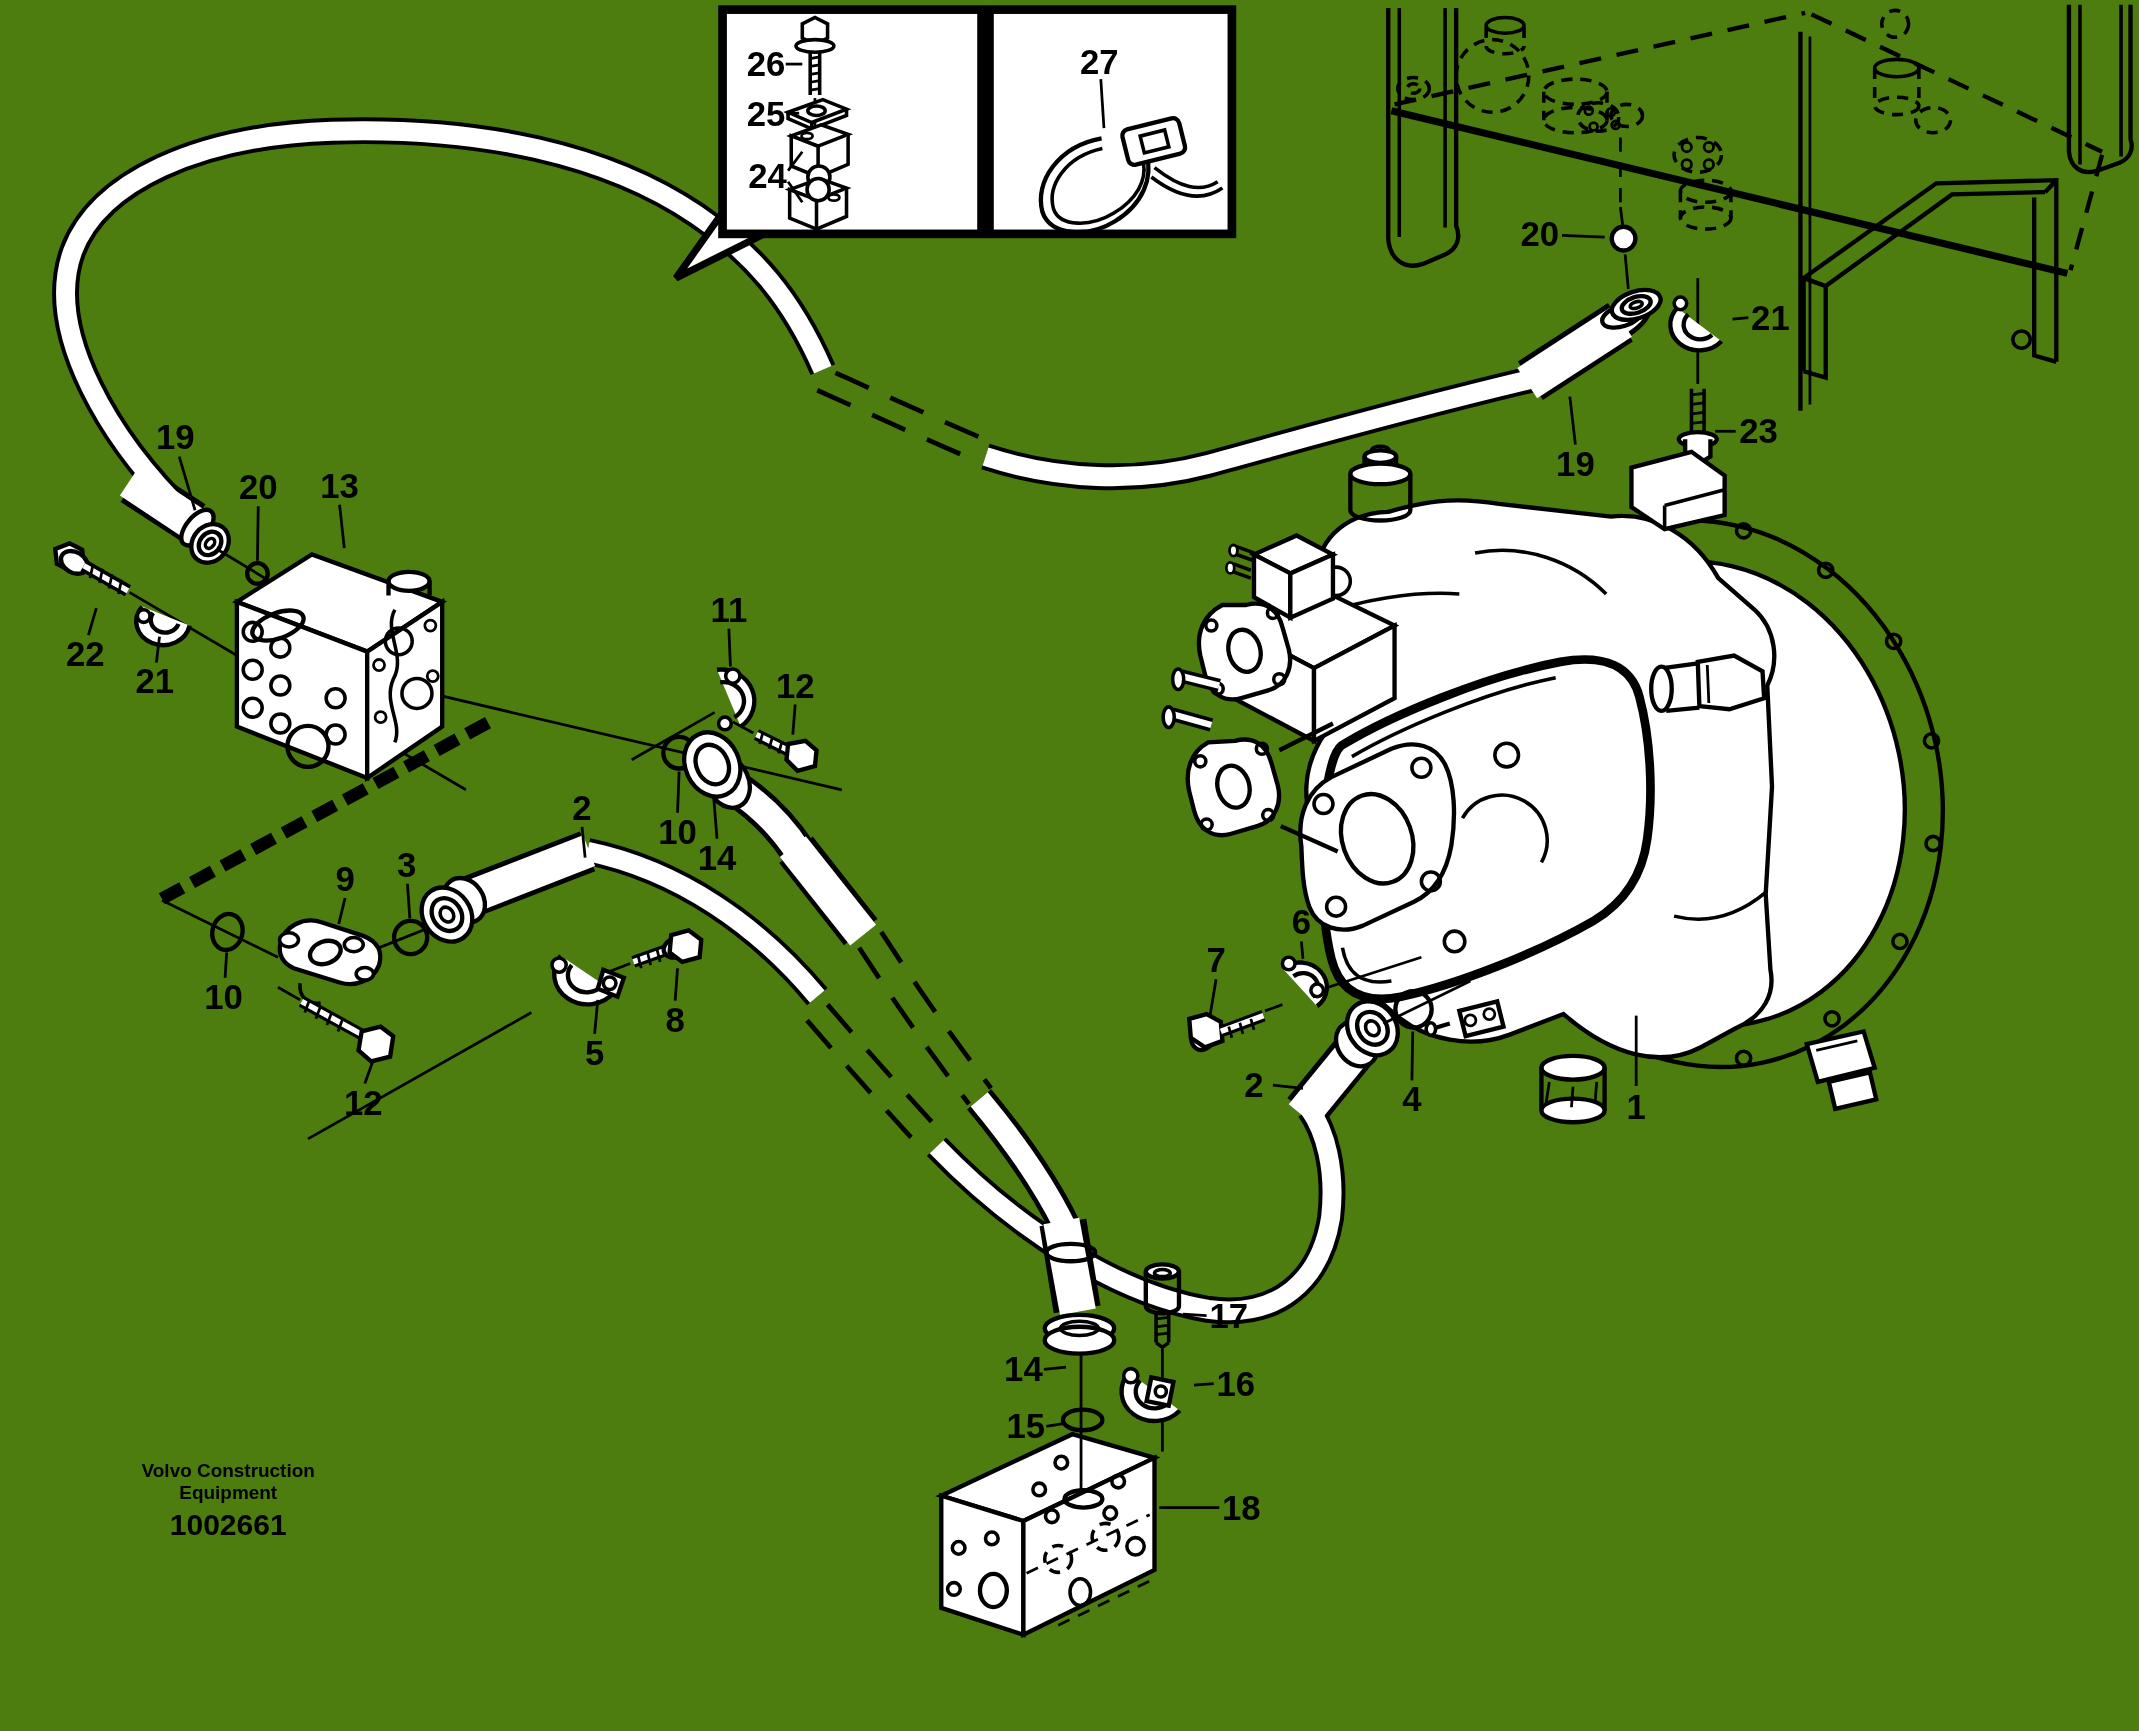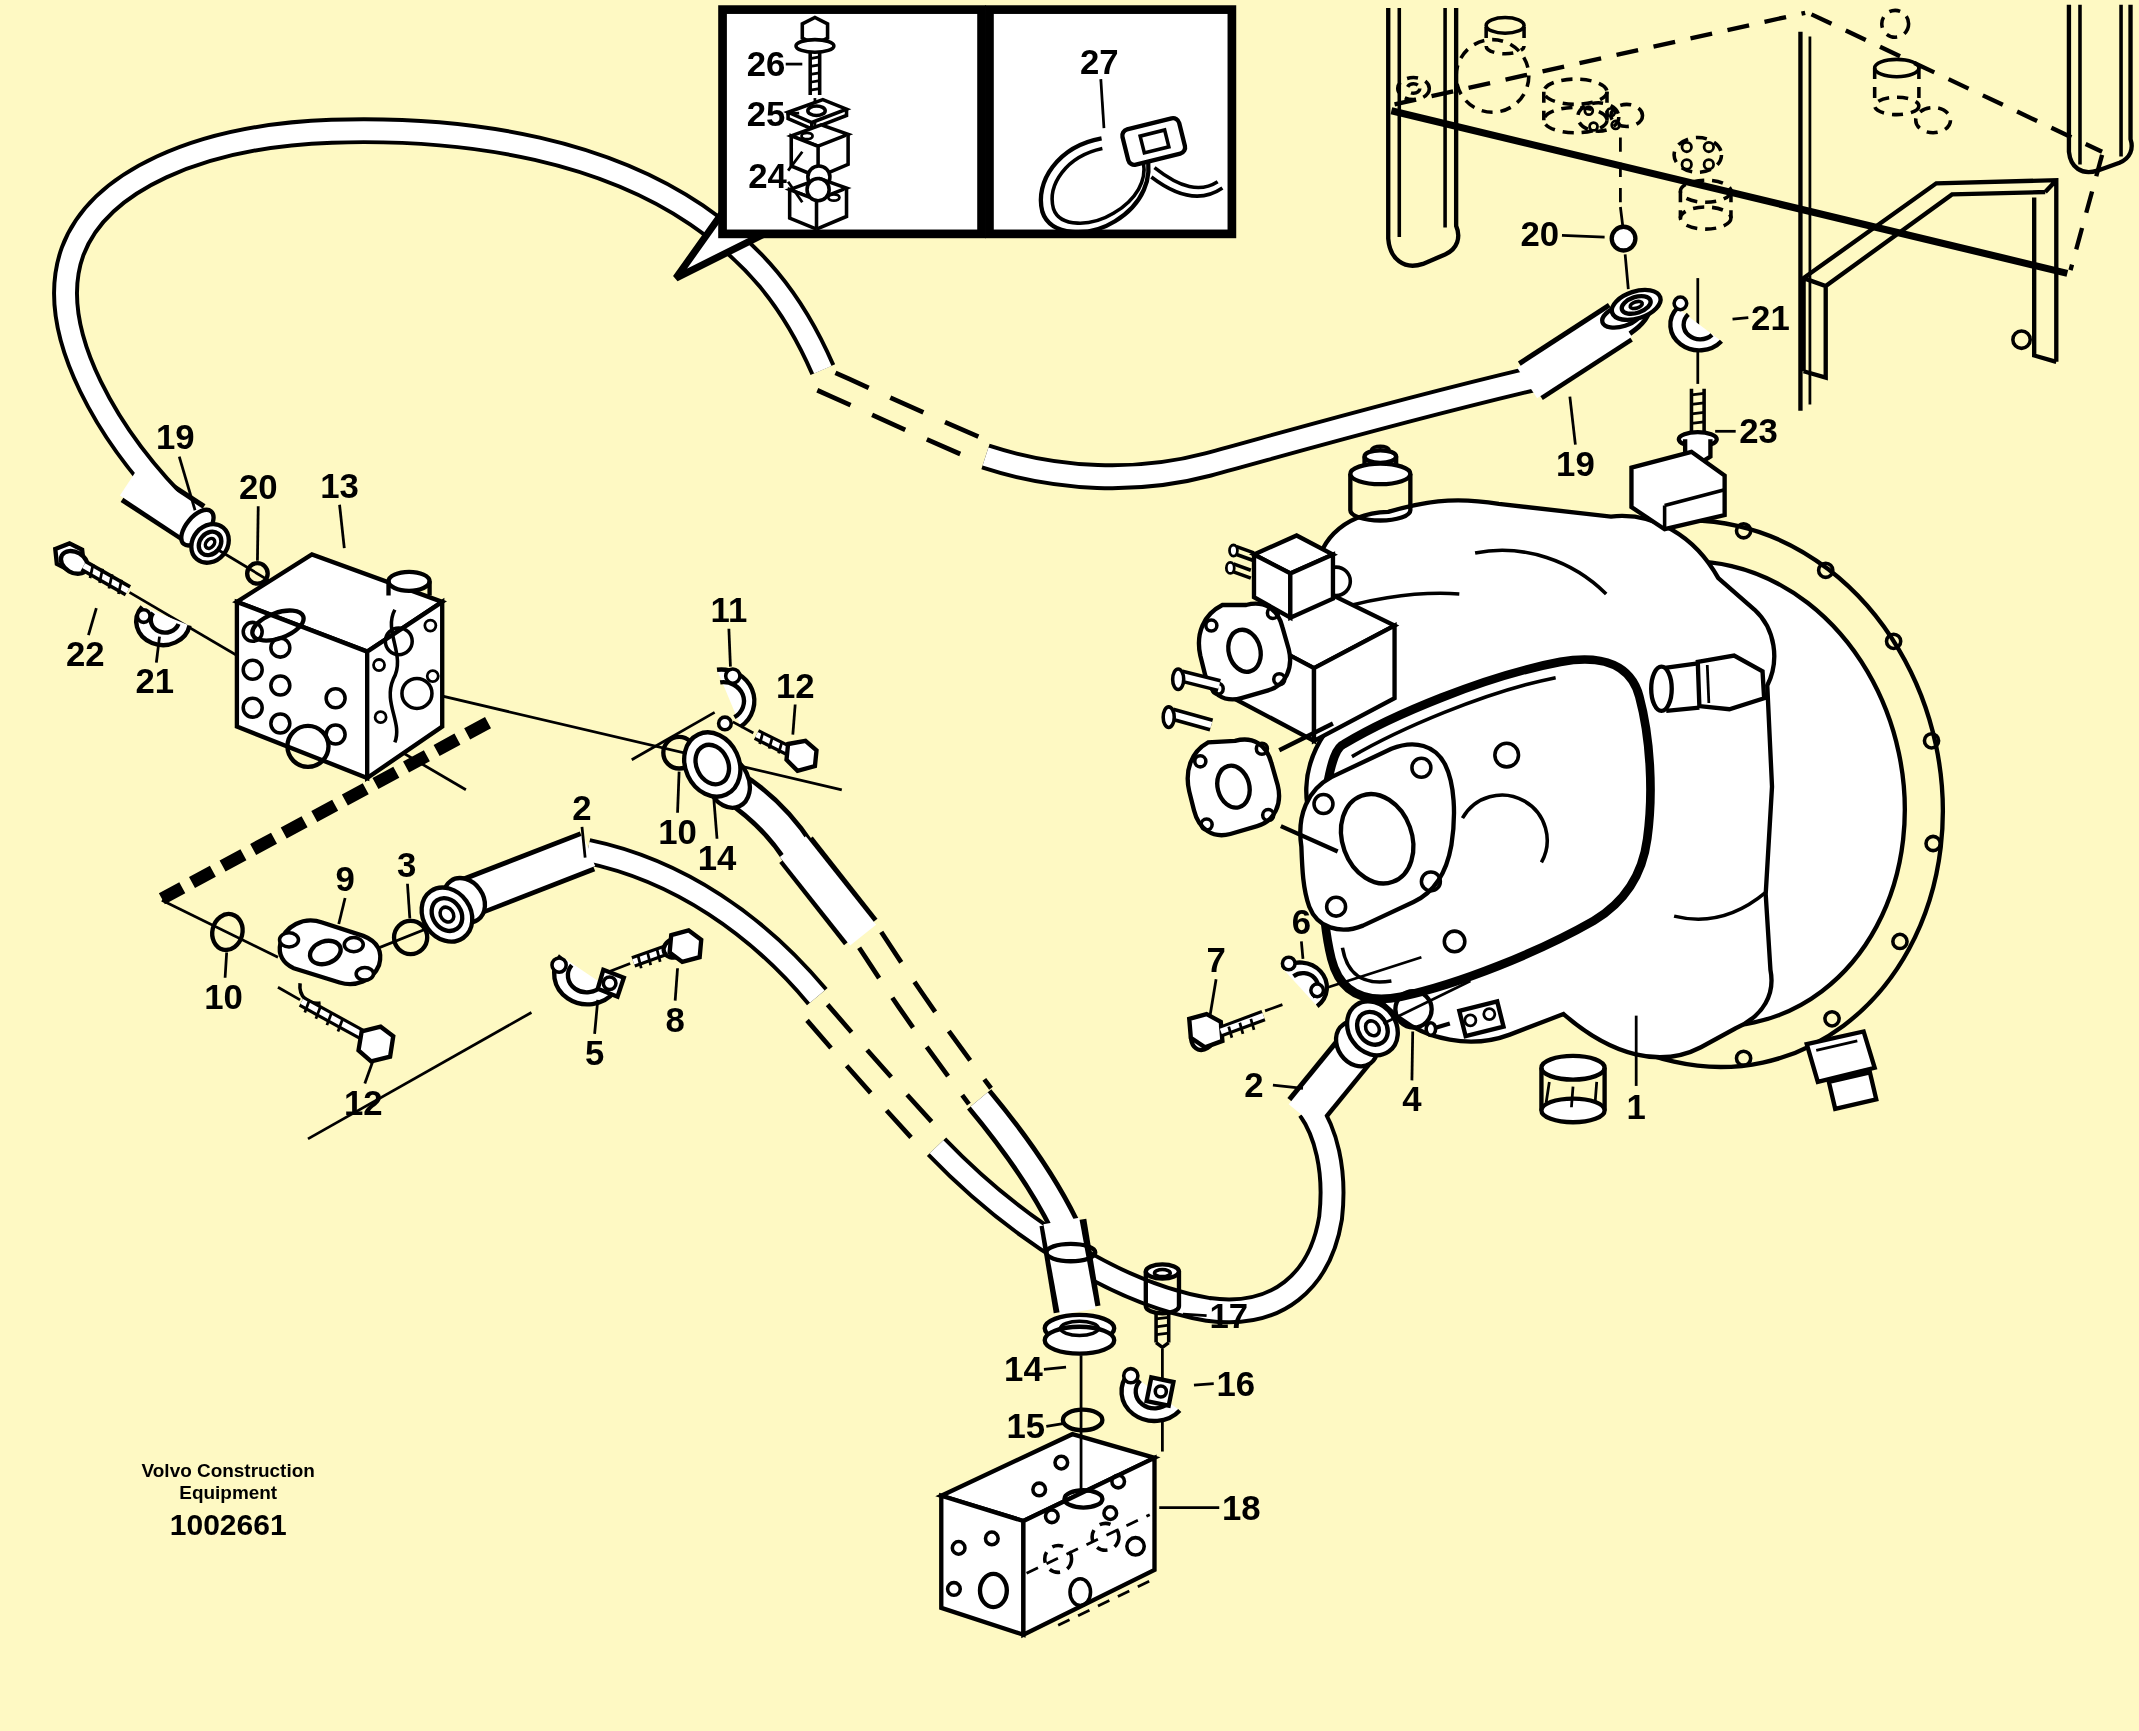--- a/index.html
+++ b/index.html
@@ -1,16 +1,16 @@
 <!DOCTYPE html>
 <html style="font-size:12.6px"><head>
 <meta charset="utf-8">
 <style>
   html,body{margin:0;padding:0;background:#fff;}
-  .page{position:relative;width:2140px;height:1732px;background:#fef9c3;overflow:hidden;
+  .page{position:relative;width:2140px;height:1732px;background:#4d7c0f;overflow:hidden;
         font-family:"Liberation Sans",sans-serif;}
   svg{display:block}
   
   .s3  {stroke:#000;stroke-width:3.5;fill:none}
   .s4  {stroke:#000;stroke-width:4.5;fill:none}
   .s5  {stroke:#000;stroke-width:5.5;fill:none}
   .s8  {stroke:#000;stroke-width:9;fill:none}
   .s11 {stroke:#000;stroke-width:11;fill:none}
   .wf  {fill:#fff}
   .dash{stroke-dasharray:28 20}

